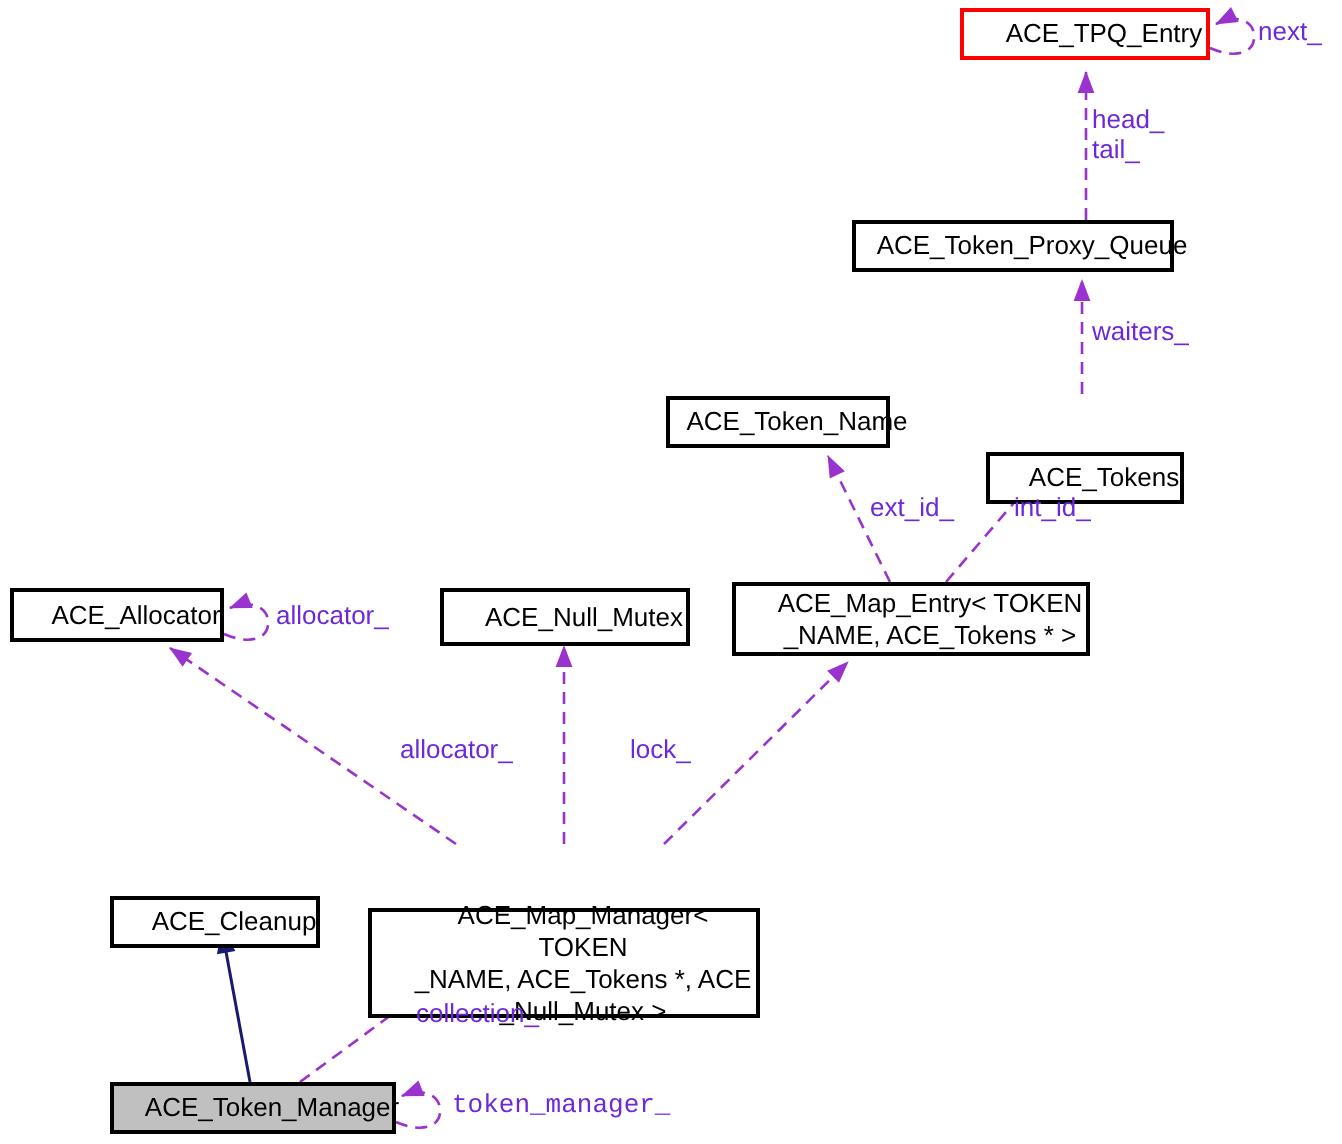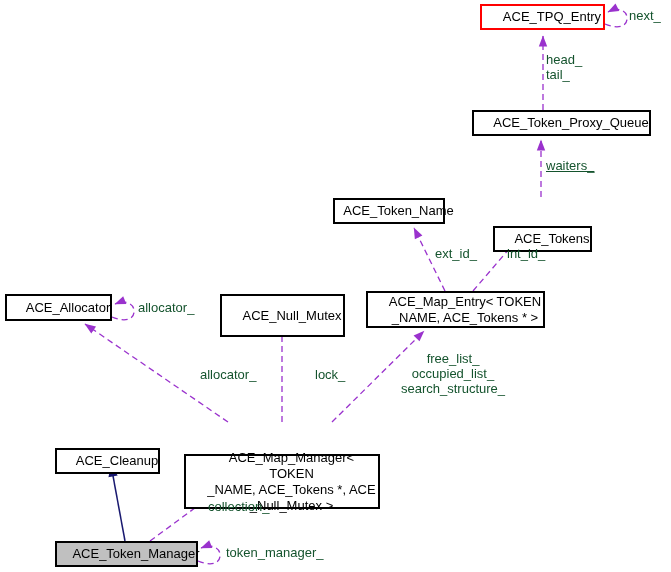--- a/index.html
+++ b/index.html
@@ -51,21 +51,21 @@
     font: 13px/16px "Liberation Sans", sans-serif;
     white-space: pre-line;
     cursor: pointer;
     padding-left: 19px;
   }
   .node.red-border { border-color: var(--highlight-border); }
   .node.gray-fill { background: var(--active-node-fill); }
   .elabel {
     position: absolute;
     font: 13px/15px "Liberation Sans", sans-serif;
-    color: #14532d;
+    color: #6d28d9;
     white-space: pre-line;
   }
   .elabel.centered { text-align: center; }
 </style>
 </head>
 <body>
 
 <div id="canvas">
 
   <svg id="edges" viewBox="0 0 671 572" xmlns="http://www.w3.org/2000/svg">
@@ -88,41 +88,38 @@
     <path class="edge-assoc" d="M150,541 L233,480" marker-end="url(#arrowP)"></path>
 
     <path class="edge-assoc" d="M605,24 C619,30 628,26 627,17 C626,10 618,7 608,12" marker-end="url(#arrowP)"></path>
     <path class="edge-assoc" d="M112,317 C126,323 135,319 134,310 C133,303 125,300 115,304" marker-end="url(#arrowP)"></path>
     <path class="edge-assoc" d="M198,561 C212,567 221,563 220,554 C219,547 211,544 201,548" marker-end="url(#arrowP)"></path>
 
     <path class="edge-inherit" d="M125,541 L111,465" marker-end="url(#arrowN)"></path>
   </svg>
 
   <div class="node red-border" style="left:480px; top:4px;   width:125px; height:26px;">ACE_TPQ_Entry</div>
-  <div class="node" style="left:472px; top:110px; width:179px; height:26px;">ACE_Token_Proxy_Queue</div>
+  <div class="node" style="left:426px; top:110px; width:161px; height:26px;">ACE_Token_Proxy_Queue</div>
   <div class="node" style="left:333px; top:198px; width:112px; height:26px;">ACE_Token_Name</div>
   <div class="node" style="left:493px; top:198px; width:99px;  height:26px;margin-top:28px;">ACE_Tokens</div>
   <div class="node" style="left:5px;   top:294px; width:107px; height:27px;">ACE_Allocator</div>
   <div class="node" style="left:366px; top:291px; width:179px; height:37px;">ACE_Map_Entry&lt; TOKEN
 _NAME, ACE_Tokens * &gt;</div>
-  <div class="node" style="left:220px; top:294px; width:125px; height:43px;text-align:right;">ACE_Null_Mutex</div>
+  <div class="node" style="left:220px; top:294px; width:125px; height:29px;text-align:right;">ACE_Null_Mutex</div>
   <div class="node" style="left:184px; top:422px; width:196px; height:55px;margin-top:32px;">ACE_Map_Manager&lt; TOKEN
 _NAME, ACE_Tokens *, ACE
 _Null_Mutex &gt;</div>
   <div class="node" style="left:55px;  top:436px; width:105px; height:26px;margin-top:12px;">ACE_Cleanup</div>
   <div class="node gray-fill" style="left:55px;  top:541px; width:143px; height:26px;">ACE_Token_Manager</div>
 
   <div class="elabel" style="left:629px; top:8px;">next_</div>
   <div class="elabel" style="left:546px; top:52px;">head_
 tail_</div>
-  <div class="elabel" style="left:546px; top:158px;text-decoration:underline;">waiters_</div>
+  <div class="elabel" style="left:546px; top:158px;">waiters_</div>
   <div class="elabel" style="left:435px; top:246px;">ext_id_</div>
   <div class="elabel" style="left:507px; top:246px;text-align:center;">int_id_</div>
   <div class="elabel" style="left:138px; top:300px;">allocator_</div>
   <div class="elabel" style="left:200px; top:367px;">allocator_</div>
   <div class="elabel" style="left:284px; top:367px;margin-left:31px;">lock_</div>
-  <div class="elabel centered" style="left:373px; top:351px; width:160px;">free_list_
-occupied_list_
-search_structure_</div>
   <div class="elabel" style="left:208px; top:499px;">collection_</div>
-  <div class="elabel" style="left:226px; top:545px;">token_manager_</div>
+  <div class="elabel" style="left:226px; top:545px;font-family:Liberation Mono, monospace;">token_manager_</div>
 
 </div>
 
 </body></html>

